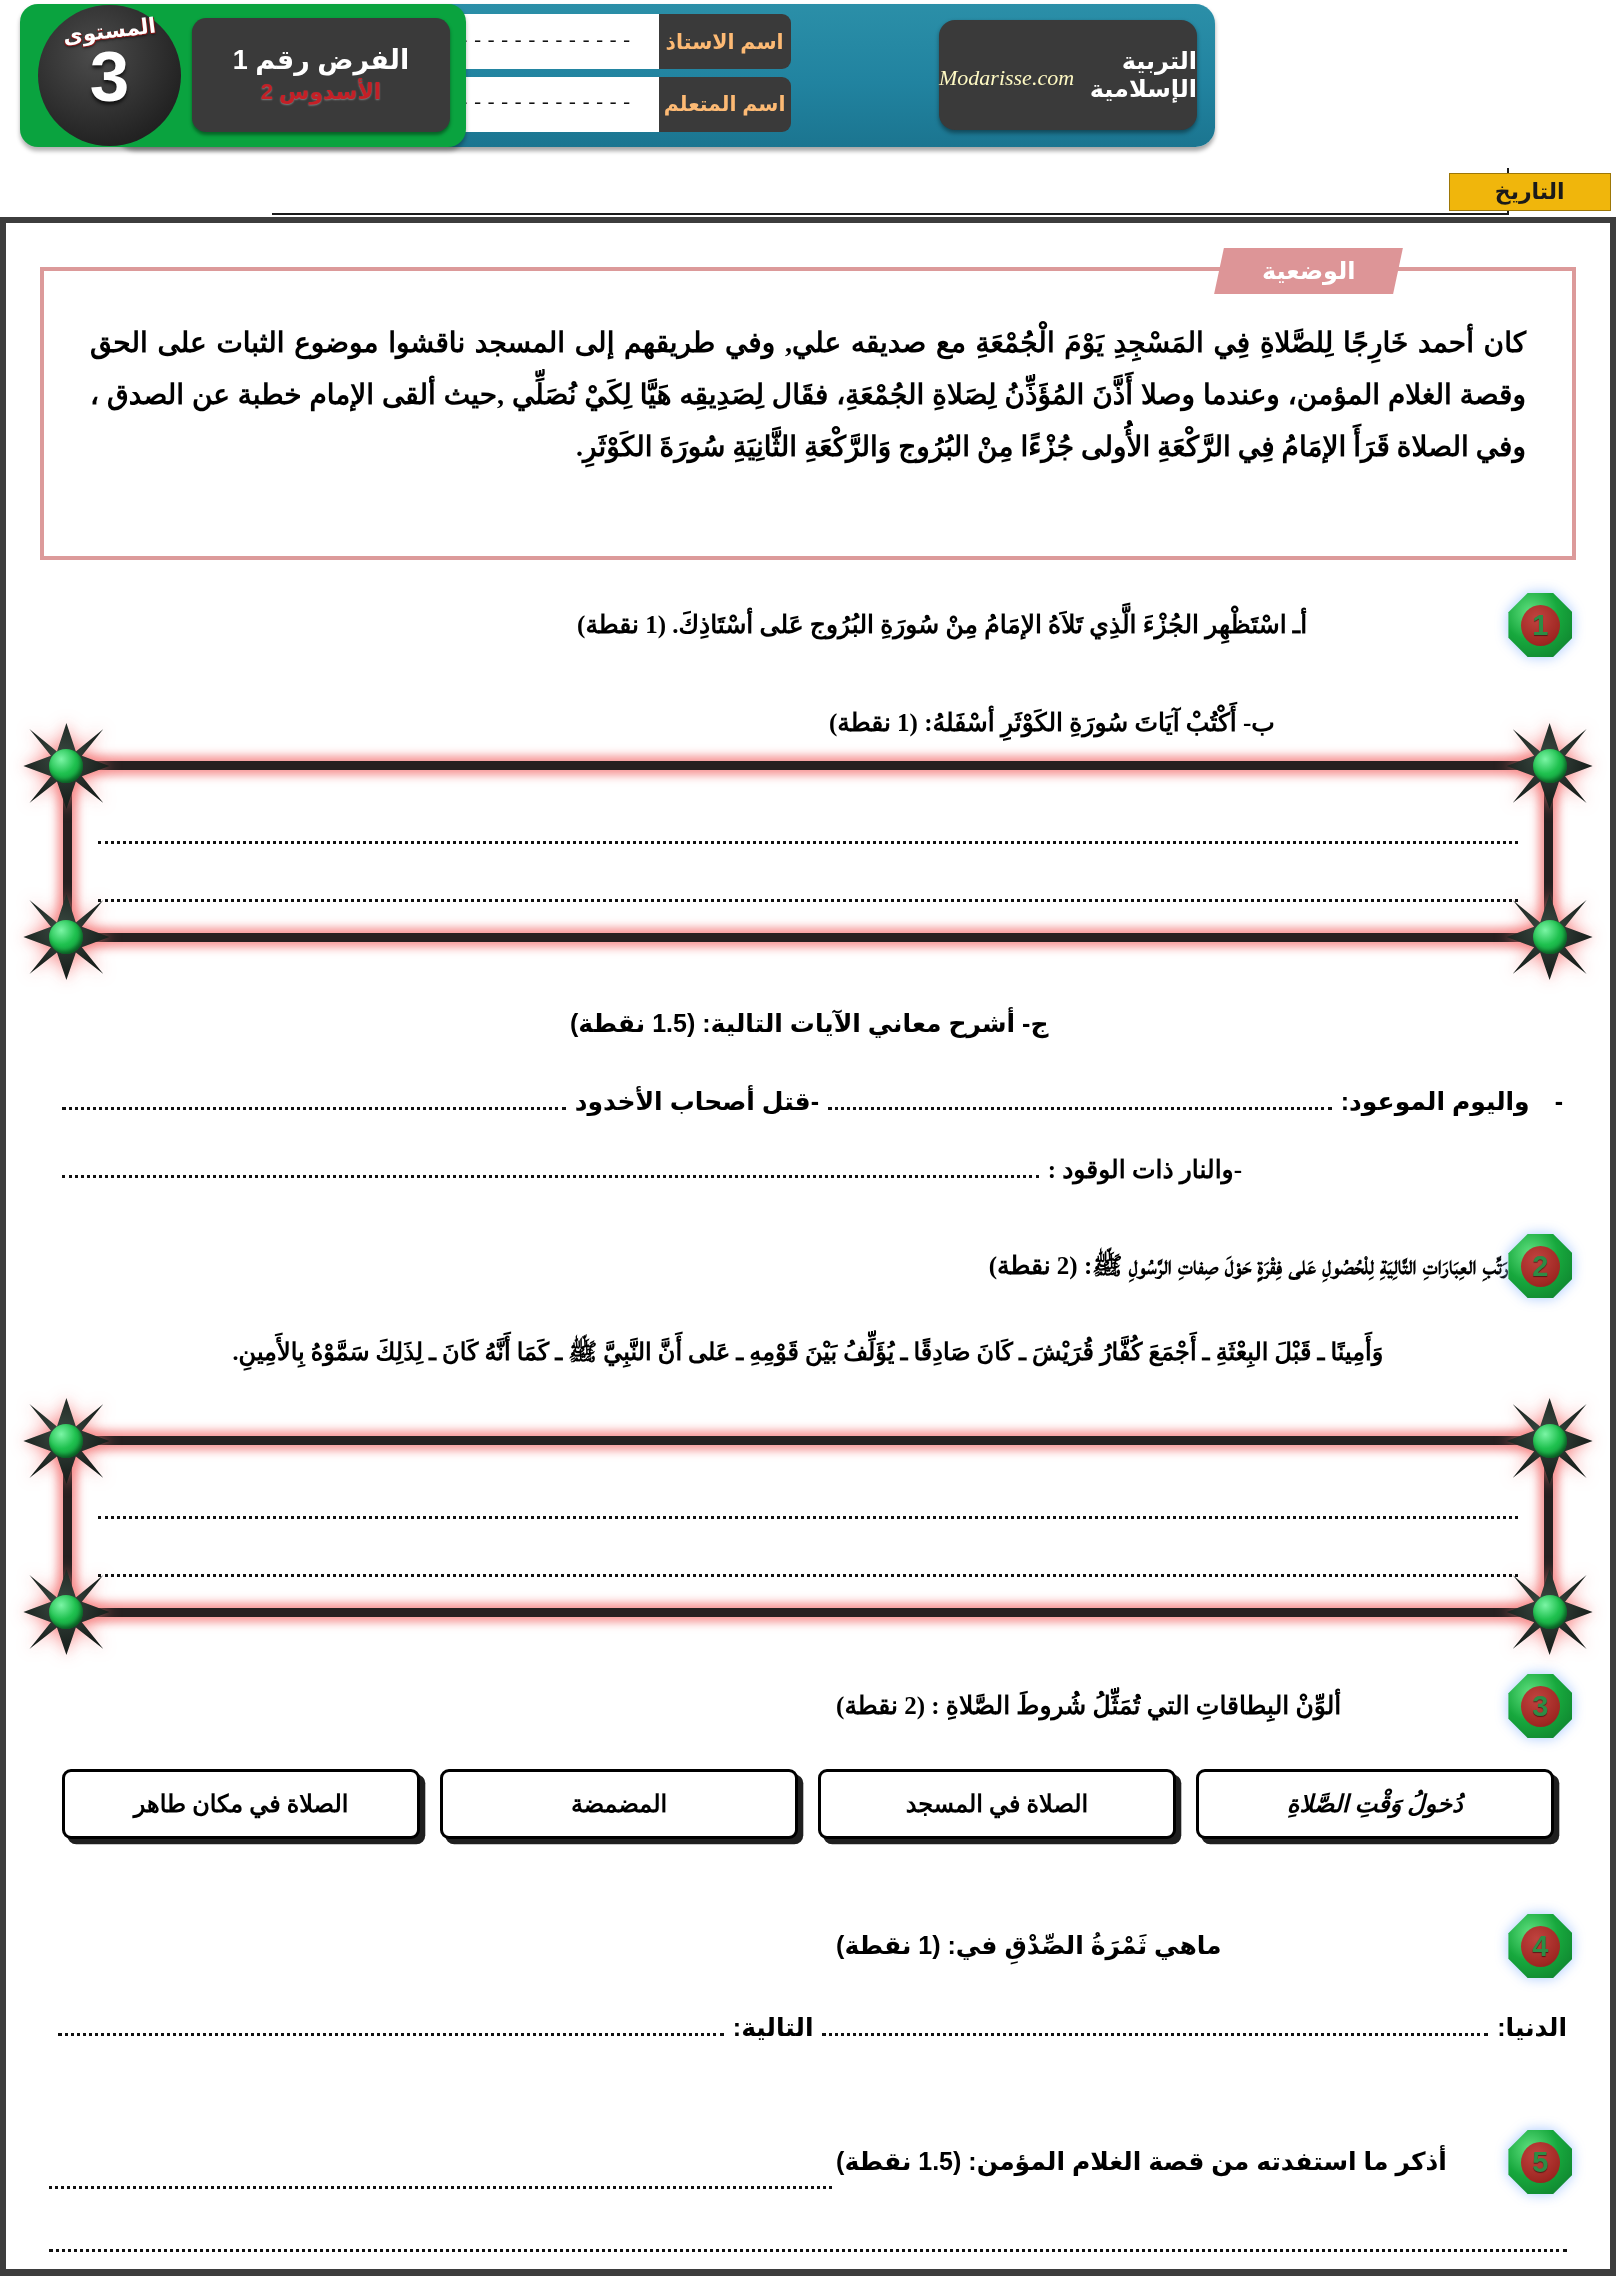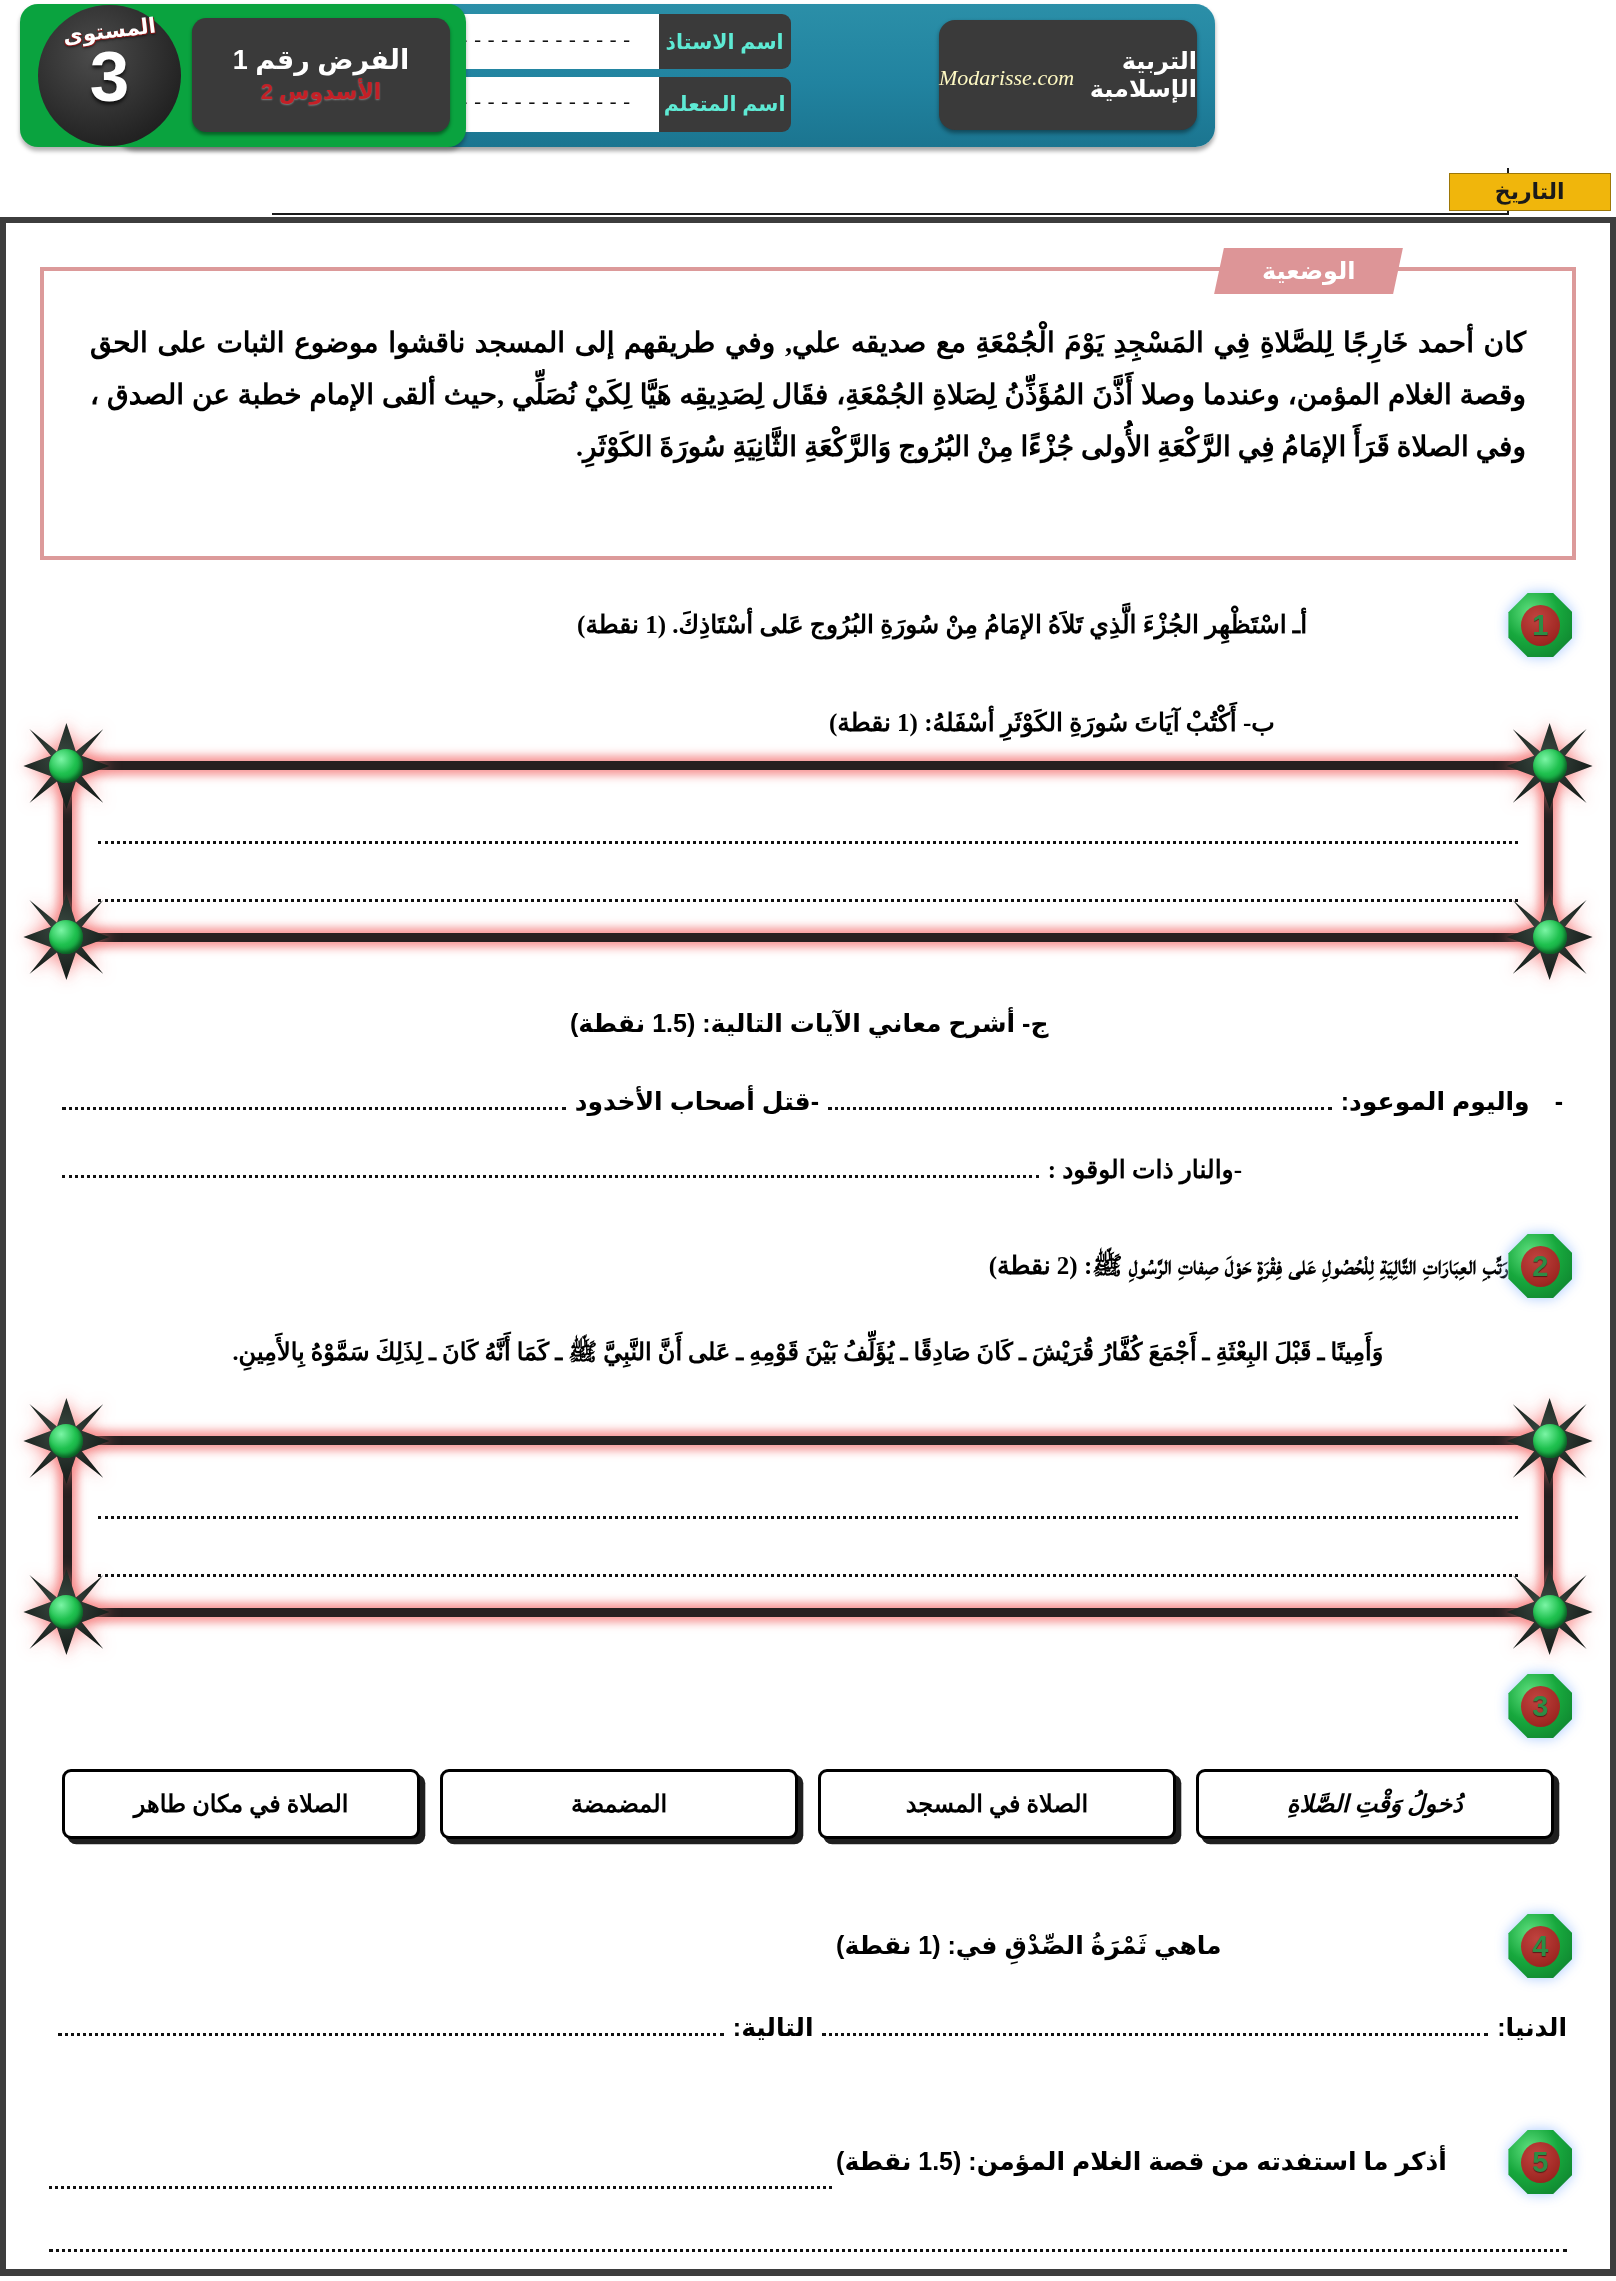--- a/index.html
+++ b/index.html
@@ -31,21 +31,21 @@
   .logo-sub{
     color:#fef9c3;font-size:22px;font-style:italic;margin-top:7.1px;
     font-family:"Liberation Serif","DejaVu Serif",serif;
   }
 
   .field-row{position:absolute;left:19.6px;width:655px;height:55px;}
   .field-row.r1{top:10.7px;}
   .field-row.r2{top:73px;}
   .field-label{
     position:absolute;top:0;right:0;width:132px;height:55px;
-    background:#3a3a3a;color:#5eead4;
+    background:#3a3a3a;color:#fdba74;
     display:flex;align-items:center;justify-content:center;
     font-size:20.5px;font-weight:bold;border-radius:0 9px 9px 0;
     font-family:"Liberation Sans","DejaVu Sans",sans-serif;
   }
   .field-blank{
     position:absolute;top:0;right:132px;left:0;height:55px;background:#fff;
     display:flex;align-items:center;justify-content:center;
     letter-spacing:1.8px;font-size:19.6px;color:#111;overflow:hidden;
     font-family:"Liberation Mono","DejaVu Sans Mono",monospace;
   }
@@ -357,20 +357,21 @@
   <div class="ansline" style="top:98px;"></div>
   <div class="ansline" style="top:156px;"></div>
 </div>
 
 <div class="qrow" style="top:1674px;right:40px;left:829px;">
   <div class="badge">
     <div class="oct"></div>
     <div class="inner"></div>
     <div class="num">3</div>
   </div>
+  <div class="qtext" style="flex:1;text-align:left;padding-left:7.1px;">ألوِّنْ البِطاقاتِ التي تُمَثِّلُ شُروطَ الصَّلاةِ : (2 نقطة)</div>
 </div>
 
 <div class="cards" style="top:1769px;right:62px;left:62px;">
   <div class="card" style="flex:1;font-style:italic;">دُخولُ وَقْتِ الصَّلاةِ</div>
   <div class="card" style="flex:1;">الصلاة في المسجد</div>
   <div class="card" style="flex:1;">المضمضة</div>
   <div class="card" style="flex:1;">الصلاة في مكان طاهر</div>
 </div>
 
 <div class="qrow" style="top:1914px;right:40px;left:829px;">

